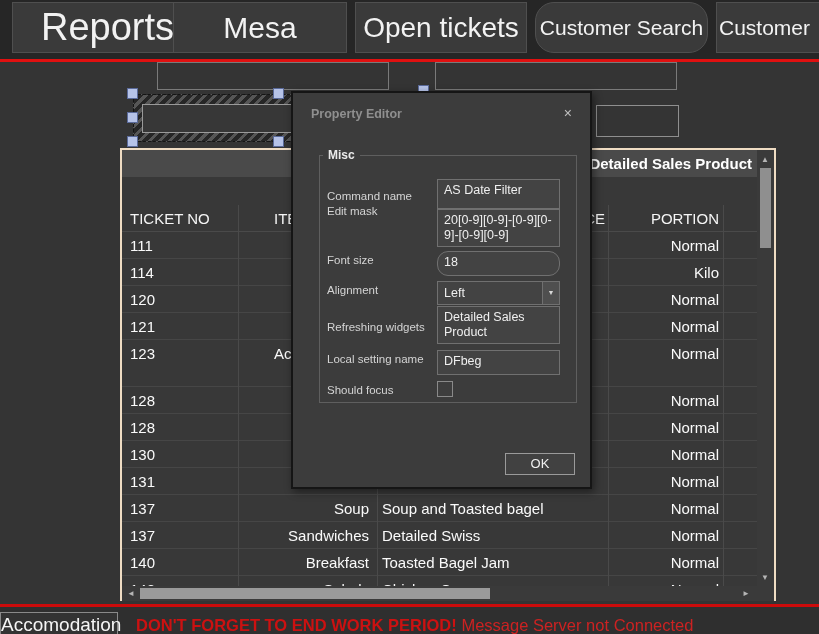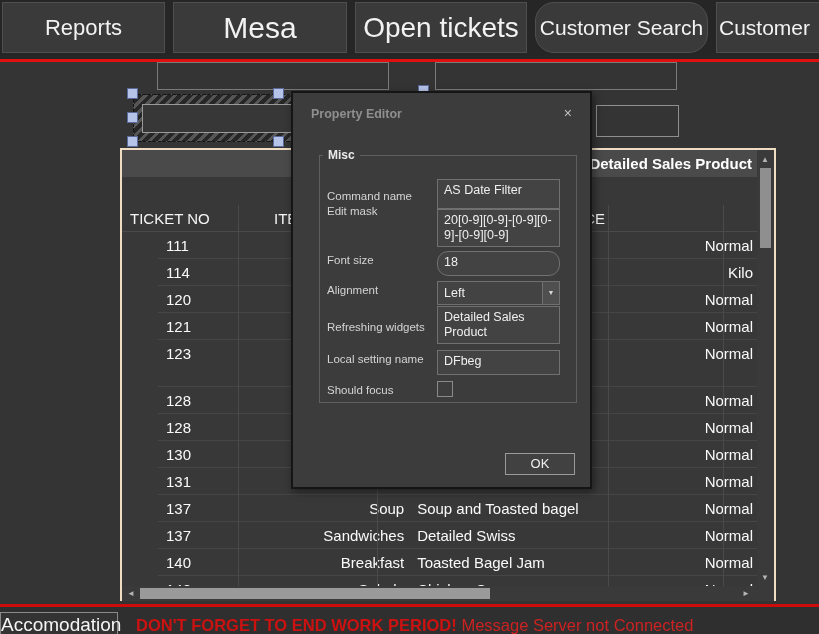--- a/index.html
+++ b/index.html
@@ -23,21 +23,21 @@
   .handle { position:absolute; width:11px; height:11px; background:#b6c3e8; border:1px solid #5a6a9a; z-index:3; }
 
   
   .table { position:absolute; left:120px; top:148px; width:656px; height:453px;
            border:2px solid #efdcc3; background:#383838; z-index:1; }
   .t-band { position:absolute; left:0; top:0; width:652px; height:27px; background:#4a4a4a;
             display:flex; align-items:center; justify-content:flex-end; padding-right:22px;
             color:#ffffff; font-weight:bold; font-size:15px; }
   .t-headrow { position:absolute; left:0; top:55px; width:635px; height:27px; display:flex;
                color:#f5f5f5; font-size:15px; line-height:27px; border-bottom:1px solid #4a4a4a; }
-  .t-rows { position:absolute; left:0; top:82px; width:635px; height:354px; overflow:hidden;padding-left:36px; }
+  .t-rows { position:absolute; left:0; top:82px; width:635px; height:354px; overflow:hidden; }
   .t-row { display:flex; height:27px; line-height:27px; font-size:15px; color:#fafafa;
            border-bottom:1px solid #464646; cursor:default; }
   .t-row.tall { height:47px; }
   .c-ticket  { width:116px; padding-left:8px;  text-align:left; }
   .c-group   { width:139px; padding-right:8px; text-align:right; white-space:nowrap; overflow:hidden; }
   .c-item    { width:231px; padding-left:5px;  text-align:left; white-space:nowrap; position:relative; }
   .c-portion { width:115px; padding-right:4px; text-align:right; }
   .hdr-price { position:absolute; right:3px; top:0; }
   .vline { position:absolute; top:55px; width:1px; height:381px; background:#4a4a4a; }
 
@@ -78,21 +78,21 @@
   .warnings { position:absolute; left:136px; top:9px; font-size:16.5px; white-space:nowrap; }
   .warn-bold { color:#cc1111; font-weight:bold; }
   .warn-reg { color:#cc2222; }
 </style>
 </head>
 <body>
 
 <div id="app">
 
   <div class="nav">
-    <div class="nav-btn" style="left:2px;width:163px;font-size:22px;">
+    <div class="nav-btn" style="left:12px;width:163px;font-size:38px;justify-content:flex-end;">
         <span>Reports</span>
       </div>
     <div class="nav-btn" style="left:173px;width:174px;font-size:30px;">
         <span>Mesa</span>
       </div>
     <div class="nav-btn" style="left:355px;width:172px;font-size:28px;">
         <span>Open tickets</span>
       </div>
     <div class="nav-btn" style="left:535px;width:173px;font-size:21px;border-radius:19px;">
         <span>Customer Search</span>
@@ -119,20 +119,21 @@
 
   <div class="table">
     <div class="t-band">
       <span>Detailed Sales Product</span>
     </div>
 
     <div class="t-headrow">
       <span class="c-ticket">TICKET NO</span>
       <span class="c-group">ITEM GROUP</span>
       <span class="c-item"><span></span><span class="hdr-price">PRICE</span></span>
+      <span class="c-portion">PORTION</span>
     </div>
 
     <div class="t-rows">
       <div class="t-row">
           <span class="c-ticket">111</span>
           <span class="c-group"></span>
           <span class="c-item"></span>
           <span class="c-portion">Normal</span>
         </div>
       <div class="t-row">

